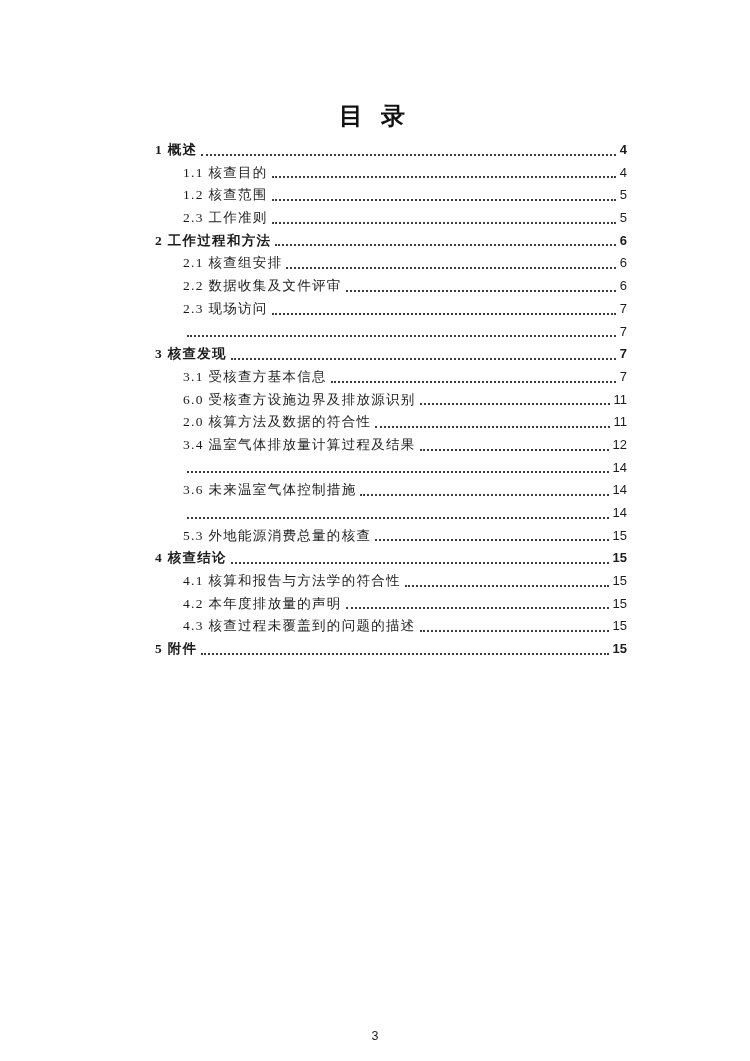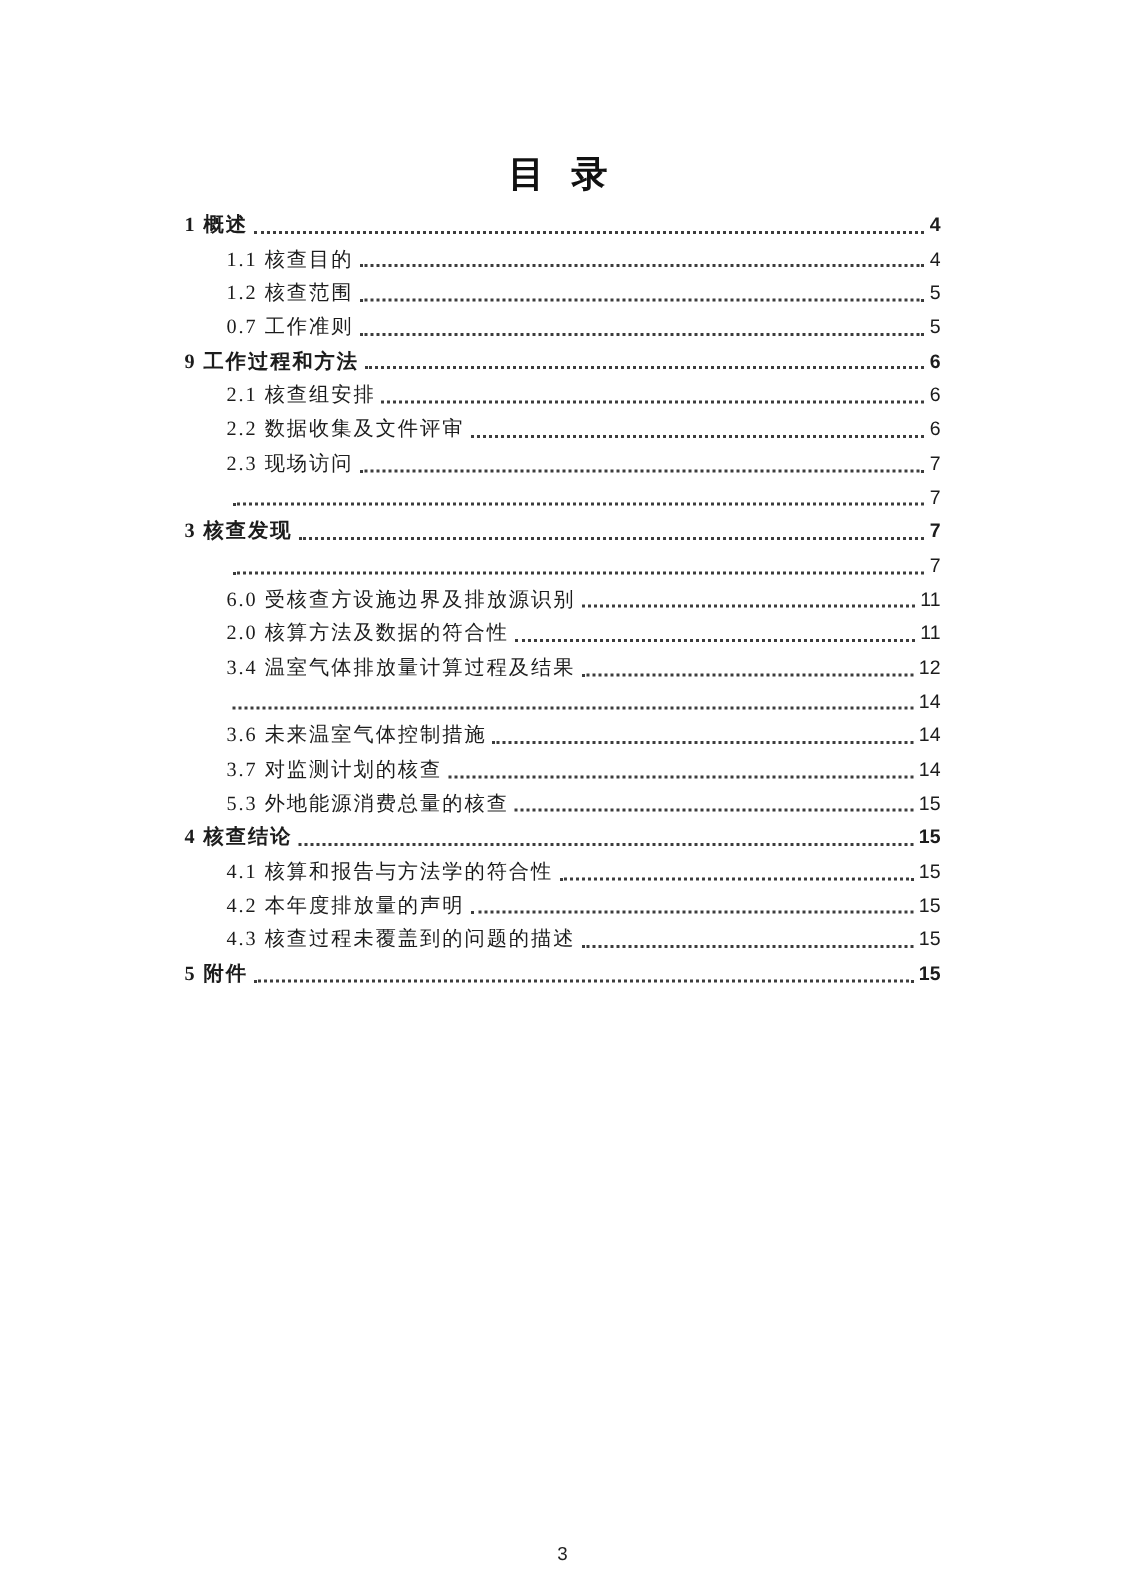--- a/index.html
+++ b/index.html
@@ -20,20 +20,21 @@
     text-align: center;
     font-size: 24px;
     font-weight: bold;
     letter-spacing: 6px;
     color: #111;
   }
 
   .toc-list {
     margin-top: 7px;
     padding: 0 46px;
+    margin-left: 32px;
   }
 
   .toc-row {
     display: flex;
     align-items: baseline;
     height: 22.7px;
     line-height: 22.7px;
     font-size: 13.5px;
     letter-spacing: 1.3px;
     white-space: nowrap;
@@ -90,26 +91,26 @@
       <span class="toc-label">1.1 核查目的</span>
       <span class="toc-leader"></span>
       <span class="toc-page">4</span>
     </div>
     <div class="toc-row lvl2">
       <span class="toc-label">1.2 核查范围</span>
       <span class="toc-leader"></span>
       <span class="toc-page">5</span>
     </div>
     <div class="toc-row lvl2">
-      <span class="toc-label">0.7 工作准则</span>
+      <span class="toc-label">2.3 工作准则</span>
       <span class="toc-leader"></span>
       <span class="toc-page">5</span>
     </div>
     <div class="toc-row lvl1">
-      <span class="toc-label">9 工作过程和方法</span>
+      <span class="toc-label">2 工作过程和方法</span>
       <span class="toc-leader"></span>
       <span class="toc-page">6</span>
     </div>
     <div class="toc-row lvl2">
       <span class="toc-label">2.1 核查组安排</span>
       <span class="toc-leader"></span>
       <span class="toc-page">6</span>
     </div>
     <div class="toc-row lvl2">
       <span class="toc-label">2.2 数据收集及文件评审</span>
@@ -124,20 +125,21 @@
     <div class="toc-row lvl2">
       <span class="toc-leader"></span>
       <span class="toc-page">7</span>
     </div>
     <div class="toc-row lvl1">
       <span class="toc-label">3 核查发现</span>
       <span class="toc-leader"></span>
       <span class="toc-page">7</span>
     </div>
     <div class="toc-row lvl2">
+      <span class="toc-label">3.1 受核查方基本信息</span>
       <span class="toc-leader"></span>
       <span class="toc-page">7</span>
     </div>
     <div class="toc-row lvl2">
       <span class="toc-label">6.0 受核查方设施边界及排放源识别</span>
       <span class="toc-leader"></span>
       <span class="toc-page">11</span>
     </div>
     <div class="toc-row lvl2">
       <span class="toc-label">2.0 核算方法及数据的符合性</span>
@@ -152,21 +154,20 @@
     <div class="toc-row lvl2">
       <span class="toc-leader"></span>
       <span class="toc-page">14</span>
     </div>
     <div class="toc-row lvl2">
       <span class="toc-label">3.6 未来温室气体控制措施</span>
       <span class="toc-leader"></span>
       <span class="toc-page">14</span>
     </div>
     <div class="toc-row lvl2">
-      <span class="toc-label">3.7 对监测计划的核查</span>
       <span class="toc-leader"></span>
       <span class="toc-page">14</span>
     </div>
     <div class="toc-row lvl2">
       <span class="toc-label">5.3 外地能源消费总量的核查</span>
       <span class="toc-leader"></span>
       <span class="toc-page">15</span>
     </div>
     <div class="toc-row lvl1">
       <span class="toc-label">4 核查结论</span>

